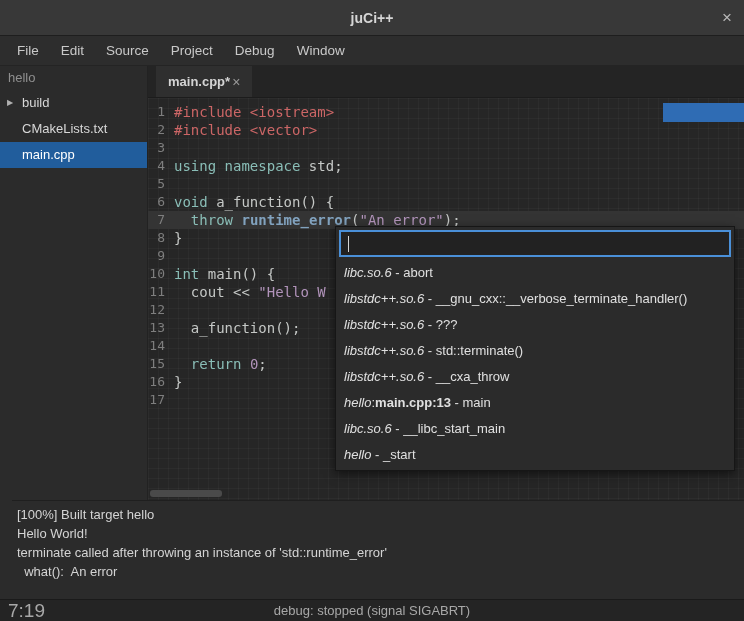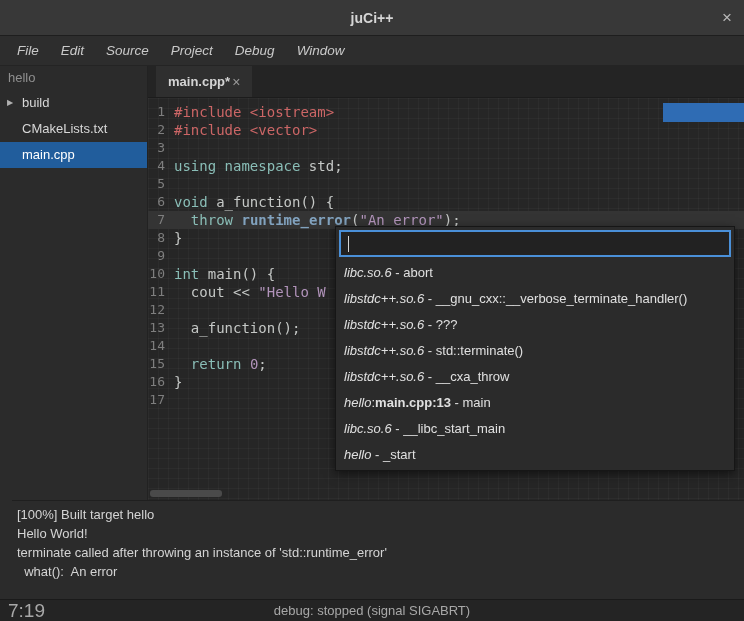--- a/index.html
+++ b/index.html
@@ -6,21 +6,21 @@
   body { margin: 0; width: 744px; height: 621px; background: #1d1d1d; font-family: "Liberation Sans", sans-serif; }
   .window { position: relative; width: 744px; height: 621px; background: #2b2b2b; overflow: hidden; }
 
   
   .titlebar { position: absolute; top: 0; left: 0; right: 0; height: 36px; background: #383838; border-bottom: 1px solid #1e1e1e; }
   .title-text { position: absolute; left: 0; right: 0; text-align: center; line-height: 36px; color: #d6d6d6; font-size: 14px; font-weight: bold; }
   .close-btn { position: absolute; right: 12px; top: 0; line-height: 36px; color: #b8b8b8; font-size: 17px; cursor: pointer; }
 
   
   .menubar { position: absolute; top: 36px; left: 0; right: 0; height: 30px; background: #2d2d2d; display: flex; align-items: center; padding-left: 6px; border-bottom: 1px solid #242424; }
-  .menu-item { color: #c9c9c9; font-size: 13.5px; padding: 0 11px; line-height: 30px; cursor: default; font-style: italic; }
+  .menu-item { color: #c9c9c9; font-size: 13.5px; padding: 0 11px; line-height: 30px; cursor: default; }
 
   
   .sidebar { position: absolute; top: 66px; left: 0; width: 148px; bottom: 121px; background: #2b2b2b; border-right: 1px solid #222; }
   .side-header { height: 24px; line-height: 24px; padding-left: 8px; color: #8f8f8f; font-size: 13px; }
   .side-item { height: 26px; line-height: 26px; color: #d8d8d8; font-size: 13px; white-space: nowrap; overflow: hidden; position: relative; padding-left: 22px; cursor: pointer; }
   .side-item.selected { color: #ffffff; }
   .expander { position: absolute; left: 7px; top: 0; font-size: 8px; color: #b0b0b0; line-height: 26px; }
 
   
   .tabbar-wrap { position: absolute; top: 66px; left: 148px; right: 0; height: 32px; background: #242424; border-bottom: 1px solid #1c1c1c; display: flex; align-items: stretch; }

